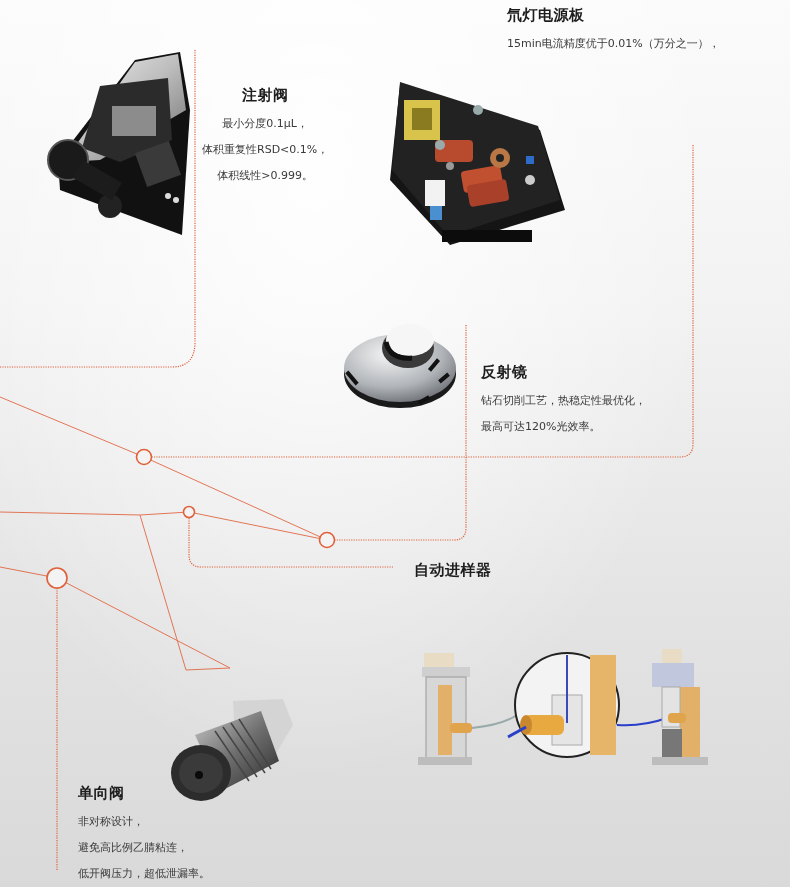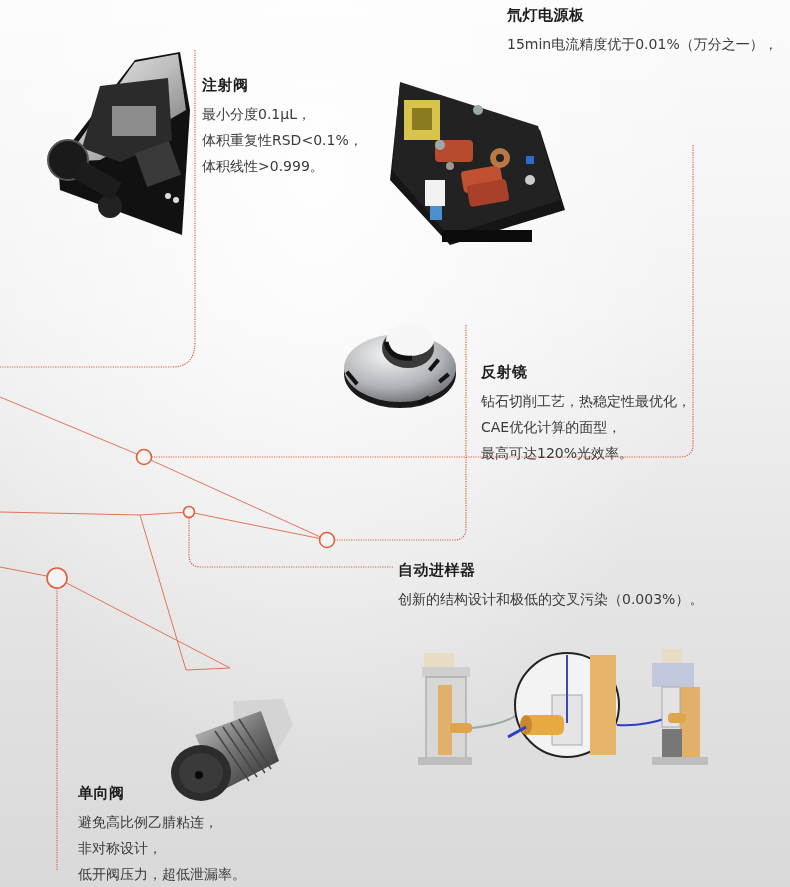--- a/index.html
+++ b/index.html
@@ -12,21 +12,21 @@
     .bg-glow {
       position: absolute; left: 0; top: 0; width: 790px; height: 887px;
       background: radial-gradient(ellipse at 40% 20%, rgba(255,255,255,0.9), rgba(255,255,255,0) 60%);
       pointer-events: none;
     }
     svg.lines { position: absolute; left: 0; top: 0; }
     .block { position: absolute; }
     .block .title {
       font-size: 15px; font-weight: bold; color: #1d1d1d; margin-bottom: 6px; letter-spacing: 0.5px;
     }
-    .block .desc { font-size: 14px; color: #3a3a3a; line-height: 26px; white-space: nowrap; }
+    .block .desc { font-size: 11px; color: #3a3a3a; line-height: 26px; white-space: nowrap; }
     .product { position: absolute; }
   </style>
 </head>
 <body>
 
 <div class="bg-glow"></div>
 
 <svg class="lines" width="790" height="887" viewBox="0 0 790 887">
   <g fill="none" stroke="#e0603a" stroke-width="1.2" stroke-dasharray="1.2 1.2">
 
@@ -160,37 +160,35 @@
   <ellipse cx="36" cy="78" rx="30" ry="28" fill="#2c2c2c"></ellipse>
   <ellipse cx="36" cy="78" rx="22" ry="20" fill="#3a3a3a"></ellipse>
   <circle cx="34" cy="80" r="4" fill="#0a0a0a"></circle>
 </svg>
 
 <div class="block" style="left:507px; top:6px;">
   <div class="title">氘灯电源板</div>
   <div class="desc">15min电流精度优于0.01%（万分之一），</div>
 </div>
 
-<div class="block" style="left:202px; top:76px;">
+<div class="block" style="left:202px; top:86px;text-align:center;">
   <div class="title">注射阀</div>
   <div class="desc">最小分度0.1μL，</div>
   <div class="desc">体积重复性RSD&lt;0.1%，</div>
   <div class="desc">体积线性&gt;0.999。</div>
 </div>
 
 <div class="block" style="left:481px; top:318px;margin-top:45px;">
   <div class="title">反射镜</div>
   <div class="desc">钻石切削工艺，热稳定性最优化，</div>
-  <div class="desc">CAE优化计算的面型，</div>
   <div class="desc">最高可达120%光效率。</div>
 </div>
 
-<div class="block" style="left:398px; top:561px;">
+<div class="block" style="left:414px; top:561px;">
   <div class="title">自动进样器</div>
-  <div class="desc">创新的结构设计和极低的交叉污染（0.003%）。</div>
 </div>
 
 <div class="block" style="left:78px; top:768px;margin-top:16px;">
   <div class="title">单向阀</div>
+  <div class="desc">非对称设计，</div>
   <div class="desc">避免高比例乙腈粘连，</div>
-  <div class="desc">非对称设计，</div>
   <div class="desc">低开阀压力，超低泄漏率。</div>
 </div>
 
 </body></html>

